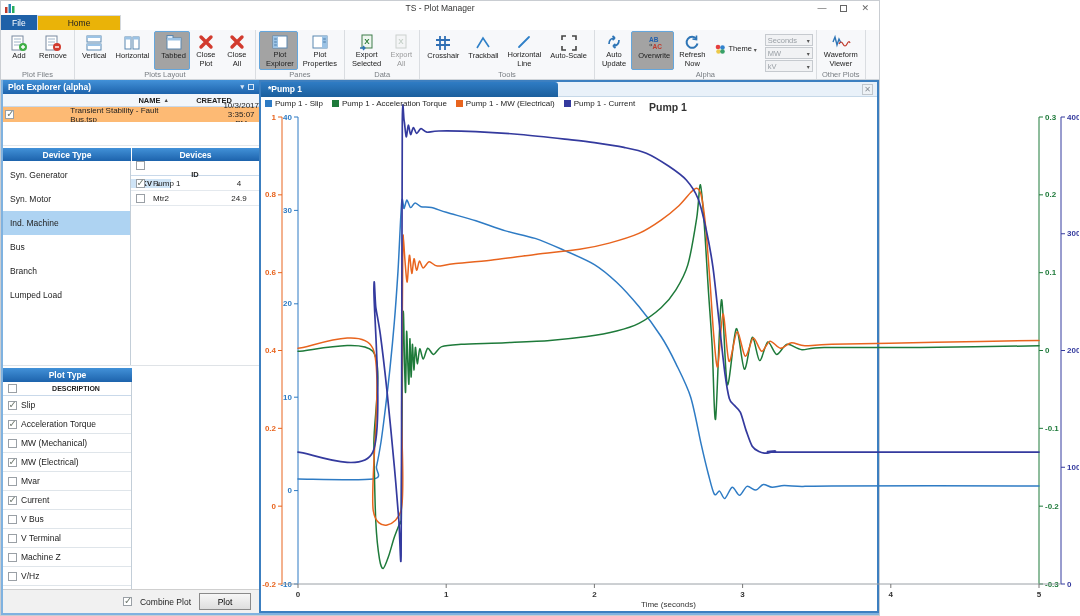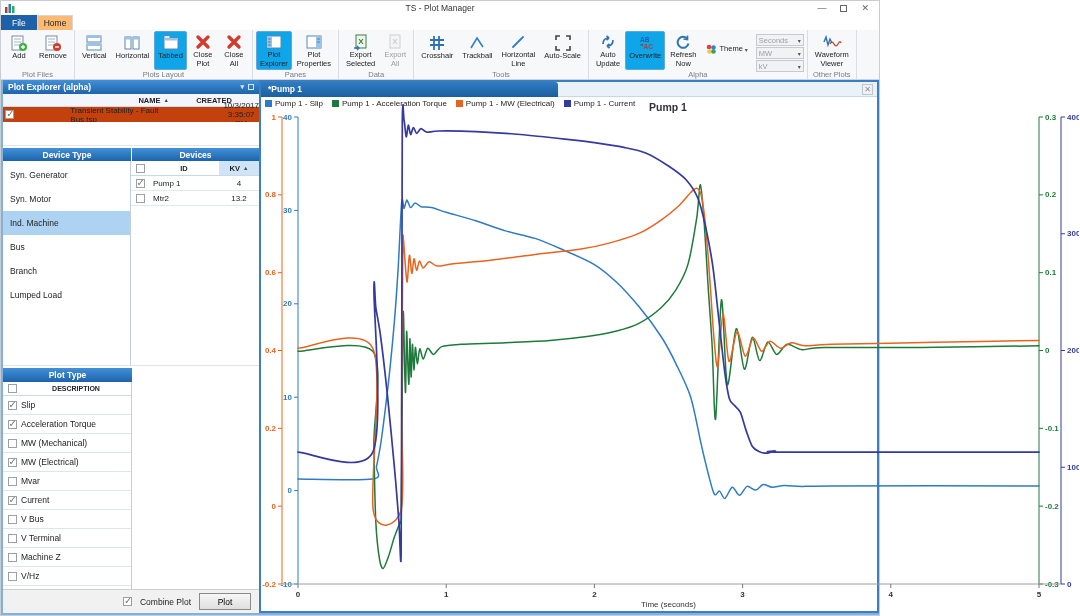--- a/index.html
+++ b/index.html
@@ -12,29 +12,29 @@
   .appicon { margin-left:4px; display:flex; }
   .wtitle { position:absolute; left:0; right:0; text-align:center; font-size:8.5px; color:#333; }
   .wctrls { margin-left:auto; display:flex; align-items:center; gap:14px; padding-right:10px; color:#666; }
   .wmin { font-size:9px; line-height:8px; }
   .wmax { width:7px; height:7px; border:1px solid #666; display:inline-block; }
   .wclose { font-size:9px; }
 
   
   .tabrow { height:15px; display:flex; align-items:flex-end; background:#fff; }
   .ftab { height:15px; background:#1f61a8; color:#fff; padding:0 11px; display:flex; align-items:center; font-size:8.5px; }
-  .htab { height:15px; background:#fdba74; border:1px solid #d4d8dc; border-bottom:none; padding:0 6px; display:flex; align-items:center; font-size:8.5px; }
+  .htab { height:15px; background:#eab308; border:1px solid #d4d8dc; border-bottom:none; padding:0 30px; display:flex; align-items:center; font-size:8.5px; }
 
   
   .ribbon { height:50px; background:#f7f8fa; border-bottom:1px solid #cfd4d9; display:flex; }
   .rgroup { display:flex; flex-direction:column; border-right:1px solid #dadde1; padding:1px 3px 0 3px; }
   .rbtns { display:flex; align-items:flex-start; gap:1px; height:39px; }
   .rglabel { font-size:7.5px; color:#787d82; text-align:center; padding:0 2px 1px 2px; }
   .rbtn { display:flex; flex-direction:column; align-items:center; min-width:30px; padding:1px 3px; border:1px solid transparent; border-radius:2px; height:39px; }
-  .rbtn.on { background:#0ea5e9; border-color:#64a6dc; }
+  .rbtn.on { background:#a3a3a3; border-color:#64a6dc;padding-left:6px; }
   .rbtn.dis { opacity:.45; }
   .ric { height:19px; display:flex; align-items:center; justify-content:center; }
   .rlbl { font-size:7.5px; line-height:1.15; text-align:center; white-space:pre-line; }
   .rbtn.theme { flex-direction:row; height:auto; margin-top:10px; gap:2px; align-items:center; }
   .rbtn.theme .ric{ height:12px; }
   .dd { font-size:6px; color:#555; }
   .combos { display:flex; flex-direction:column; gap:1px; margin:3px 0 0 3px; }
   .combo { width:48px; height:12px; border:1px solid #c6cacf; background:#f1f2f4; color:#9aa0a6;
            display:flex; justify-content:space-between; align-items:center; font-size:7.5px; padding:0 2px; }
 
@@ -51,35 +51,35 @@
   .hsq { width:6px; height:6px; border:1px solid #d8e7f6; display:inline-block; }
   .cbcell { width:18px; display:flex; justify-content:center; align-items:center; }
   .cb { width:9px; height:9px; border:1px solid #9aa0a6; background:#fff; position:relative; display:inline-block; }
   .cb.on::after { content:"\2713"; position:absolute; top:-3px; left:0px; font-size:10px; color:#707a70; }
   .sort { font-size:5.5px; color:#444; margin-left:3px; }
 
   .fhead { display:flex; align-items:center; height:13px; background:#f2f6fb; border-bottom:1px solid #c9d9ea; font-weight:bold; font-size:7.5px; }
   .fname { width:148px; display:flex; justify-content:flex-end; align-items:center; }
   .fcreated { flex:1; text-align:center; }
   .frow { display:flex; align-items:center; height:15px; font-size:8px; }
-  .frow.sel { background:#c2410c;gap:48px; }
+  .frow.sel { background:#fdba74;gap:48px; }
   .frow .fname { justify-content:flex-start; padding-left:6px; }
   .ffill { height:24px; background:#fff; border-bottom:1px solid #e4e7ea; }
 
   .dualhead { display:flex; gap:1px; margin-top:2px; }
   .dh1 { width:128px; justify-content:center; }
   .dh2 { flex:1; justify-content:center; }
   .dualhead .bluebar { height:13px; }
 
   .devarea { height:205px; display:flex; border-bottom:1px solid #dfe3e7; }
   .dtypes { width:128px; border-right:1px solid #c3ced8; padding-top:2px; }
   .dti { height:24px; line-height:24px; padding-left:7px; font-size:8.5px; }
   .dti.sel { background:#aed3f2; }
   .dtable { flex:1; font-size:8px; display:flex; flex-direction:column; }
-  .dthead { display:flex; align-items:stretch; height:15px; font-weight:bold; font-size:7.5px; border-bottom:1px solid #c9d9ea; }
+  .dthead { display:flex; align-items:stretch; height:15px; font-weight:bold; font-size:7.5px; border-bottom:1px solid #c9d9ea;flex-direction:column; }
   .did { flex:1; display:flex; align-items:center; justify-content:center; }
   .dkv { width:40px; display:flex; align-items:center; justify-content:center; }
   .dthead .dkv { background:#cfe4f6; }
   .dtr { display:flex; align-items:center; height:15px; border-bottom:1px solid #e4e9ee; }
   .dtr .did { justify-content:flex-start; padding-left:4px; }
   .dtr .dkv { justify-content:center; }
 
   .pthead { width:129px; margin-top:2px; justify-content:center; }
   .ptarea { flex:1; display:flex; min-height:0; }
   .pttable { width:129px; border-right:1px solid #c3ced8; display:flex; flex-direction:column; font-size:8.5px; }
@@ -454,21 +454,21 @@
                 <span class="cb on"></span>
               </span>
             <span class="did">Pump 1</span>
             <span class="dkv">4</span>
           </div>
           <div class="dtr">
             <span class="cbcell">
                 <span class="cb"></span>
               </span>
             <span class="did">Mtr2</span>
-            <span class="dkv">13.2</span>
+            <span class="dkv">24.9</span>
           </div>
         </div>
       </div>
 
       <div class="bluebar pthead">Plot Type</div>
       <div class="ptarea">
         <div class="pttable">
           <div class="pthrow">
             <span class="cbcell">
                 <span class="cb"></span>

